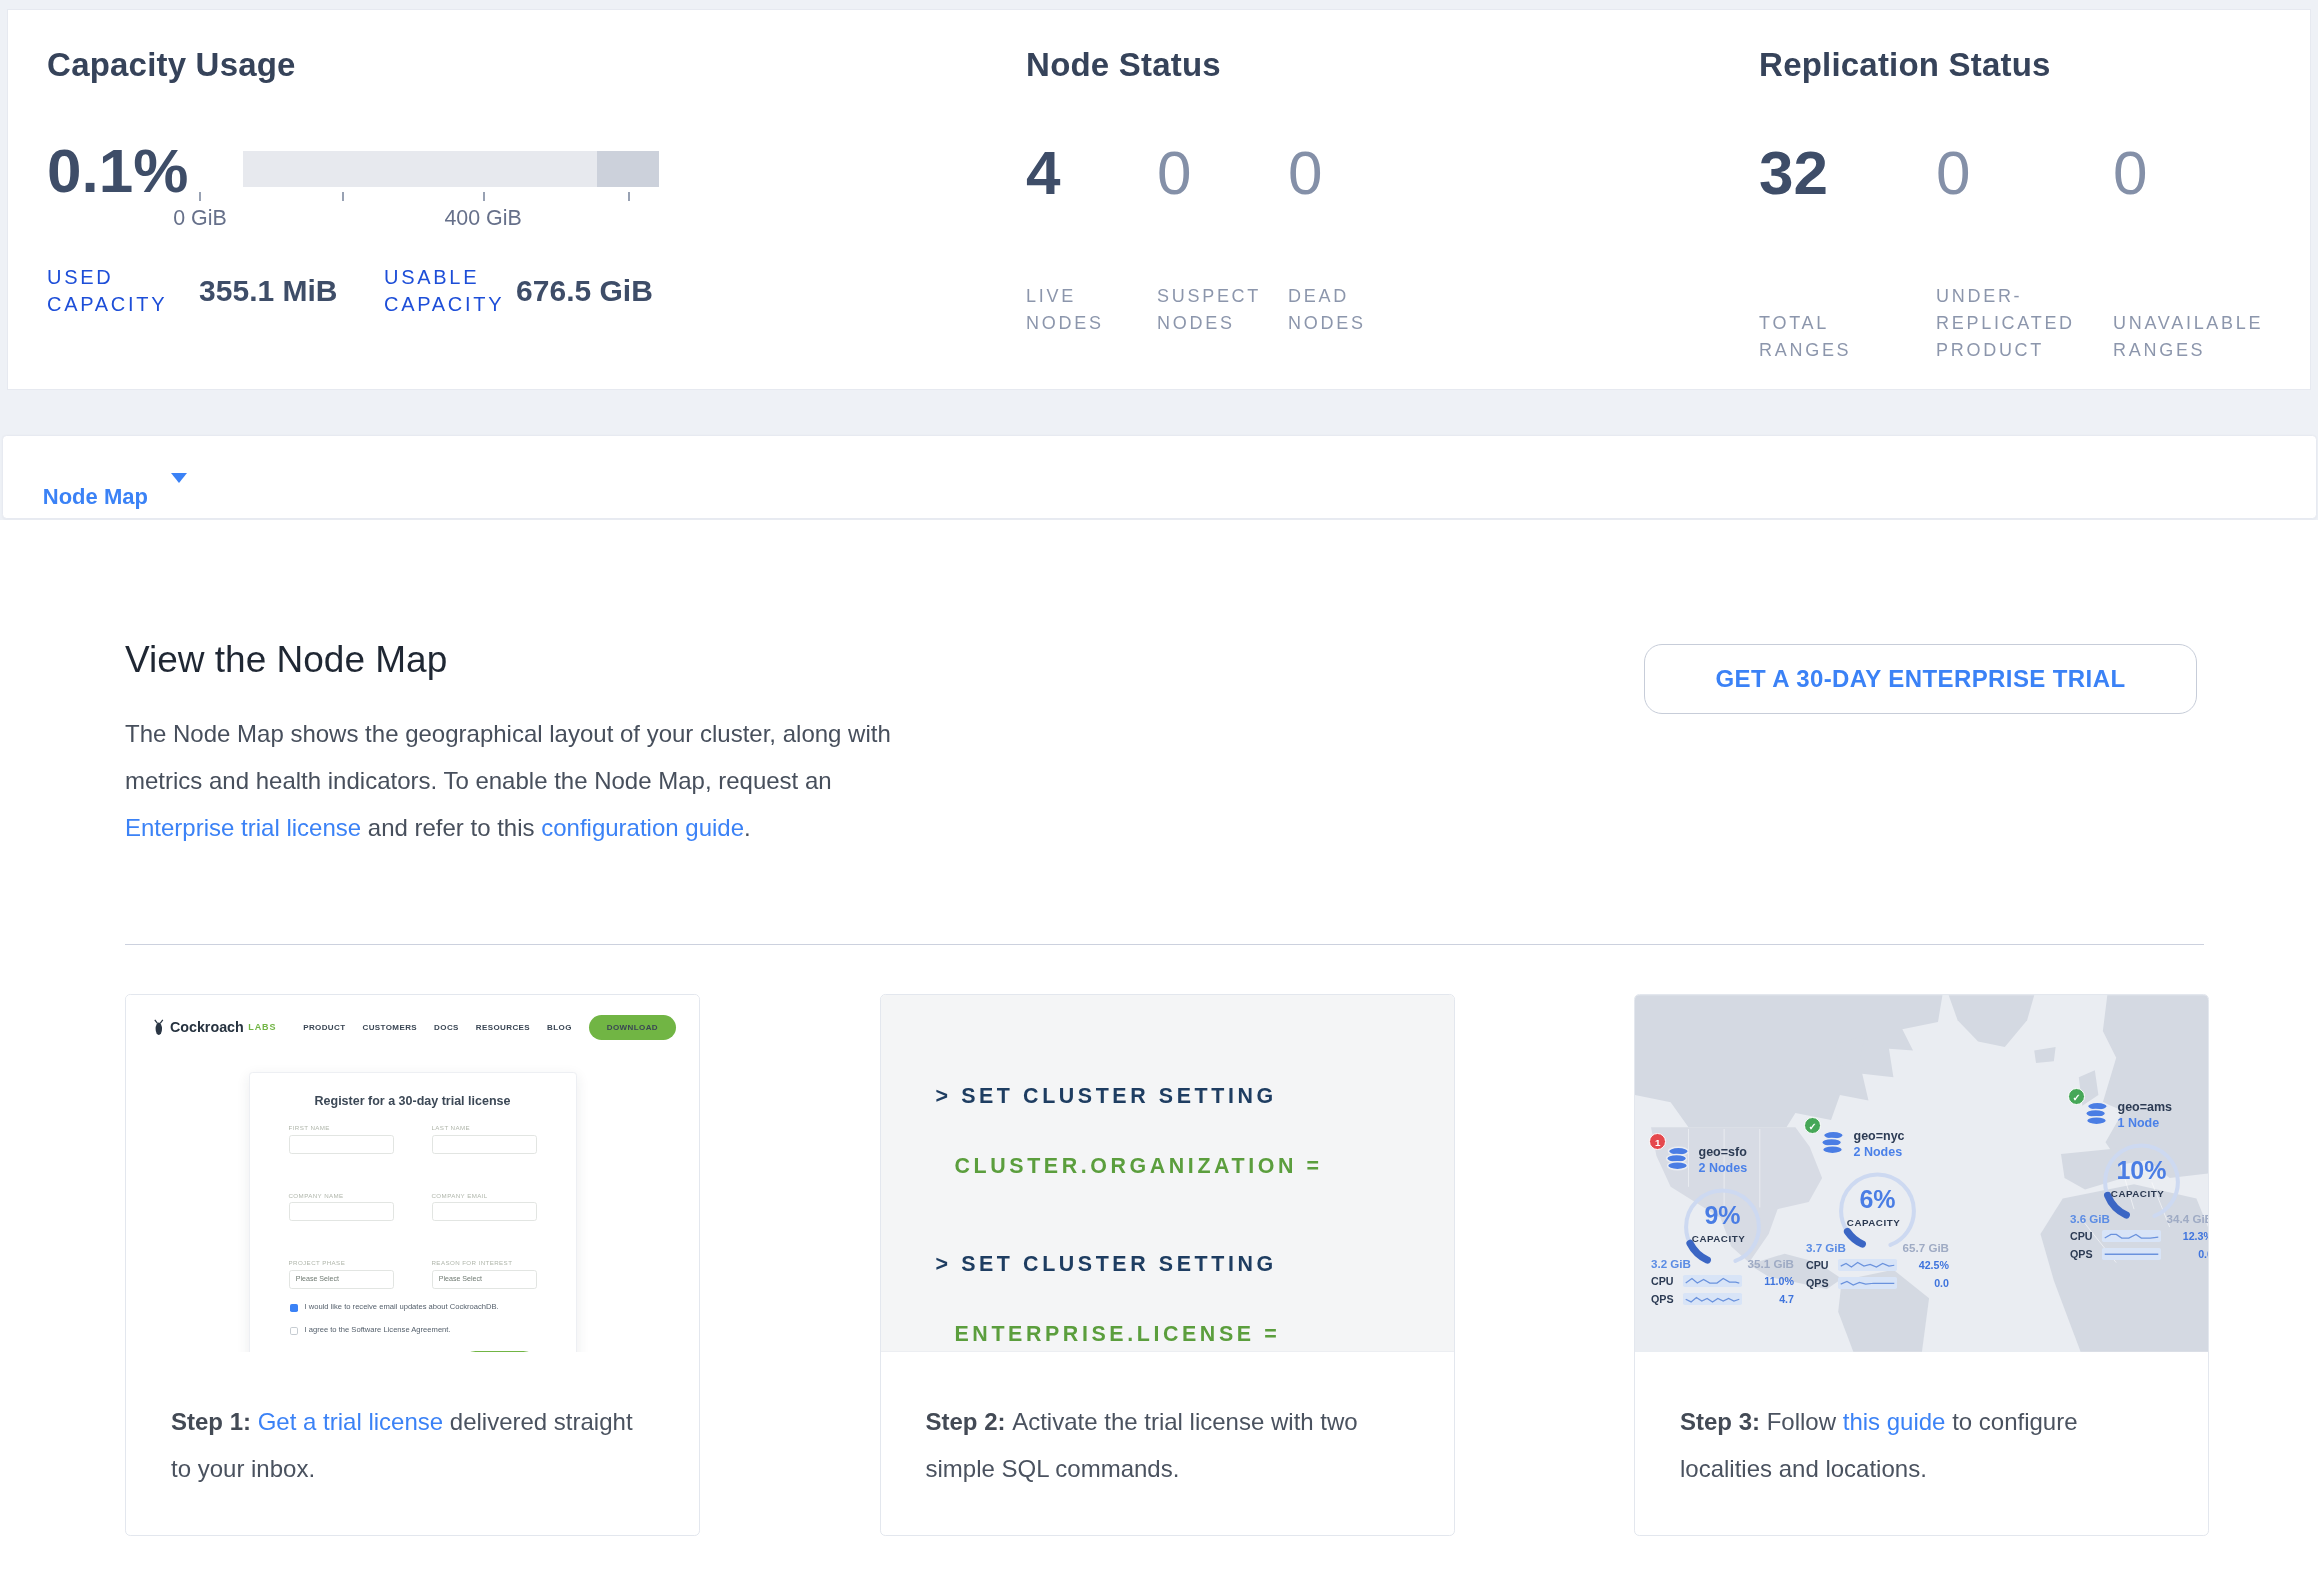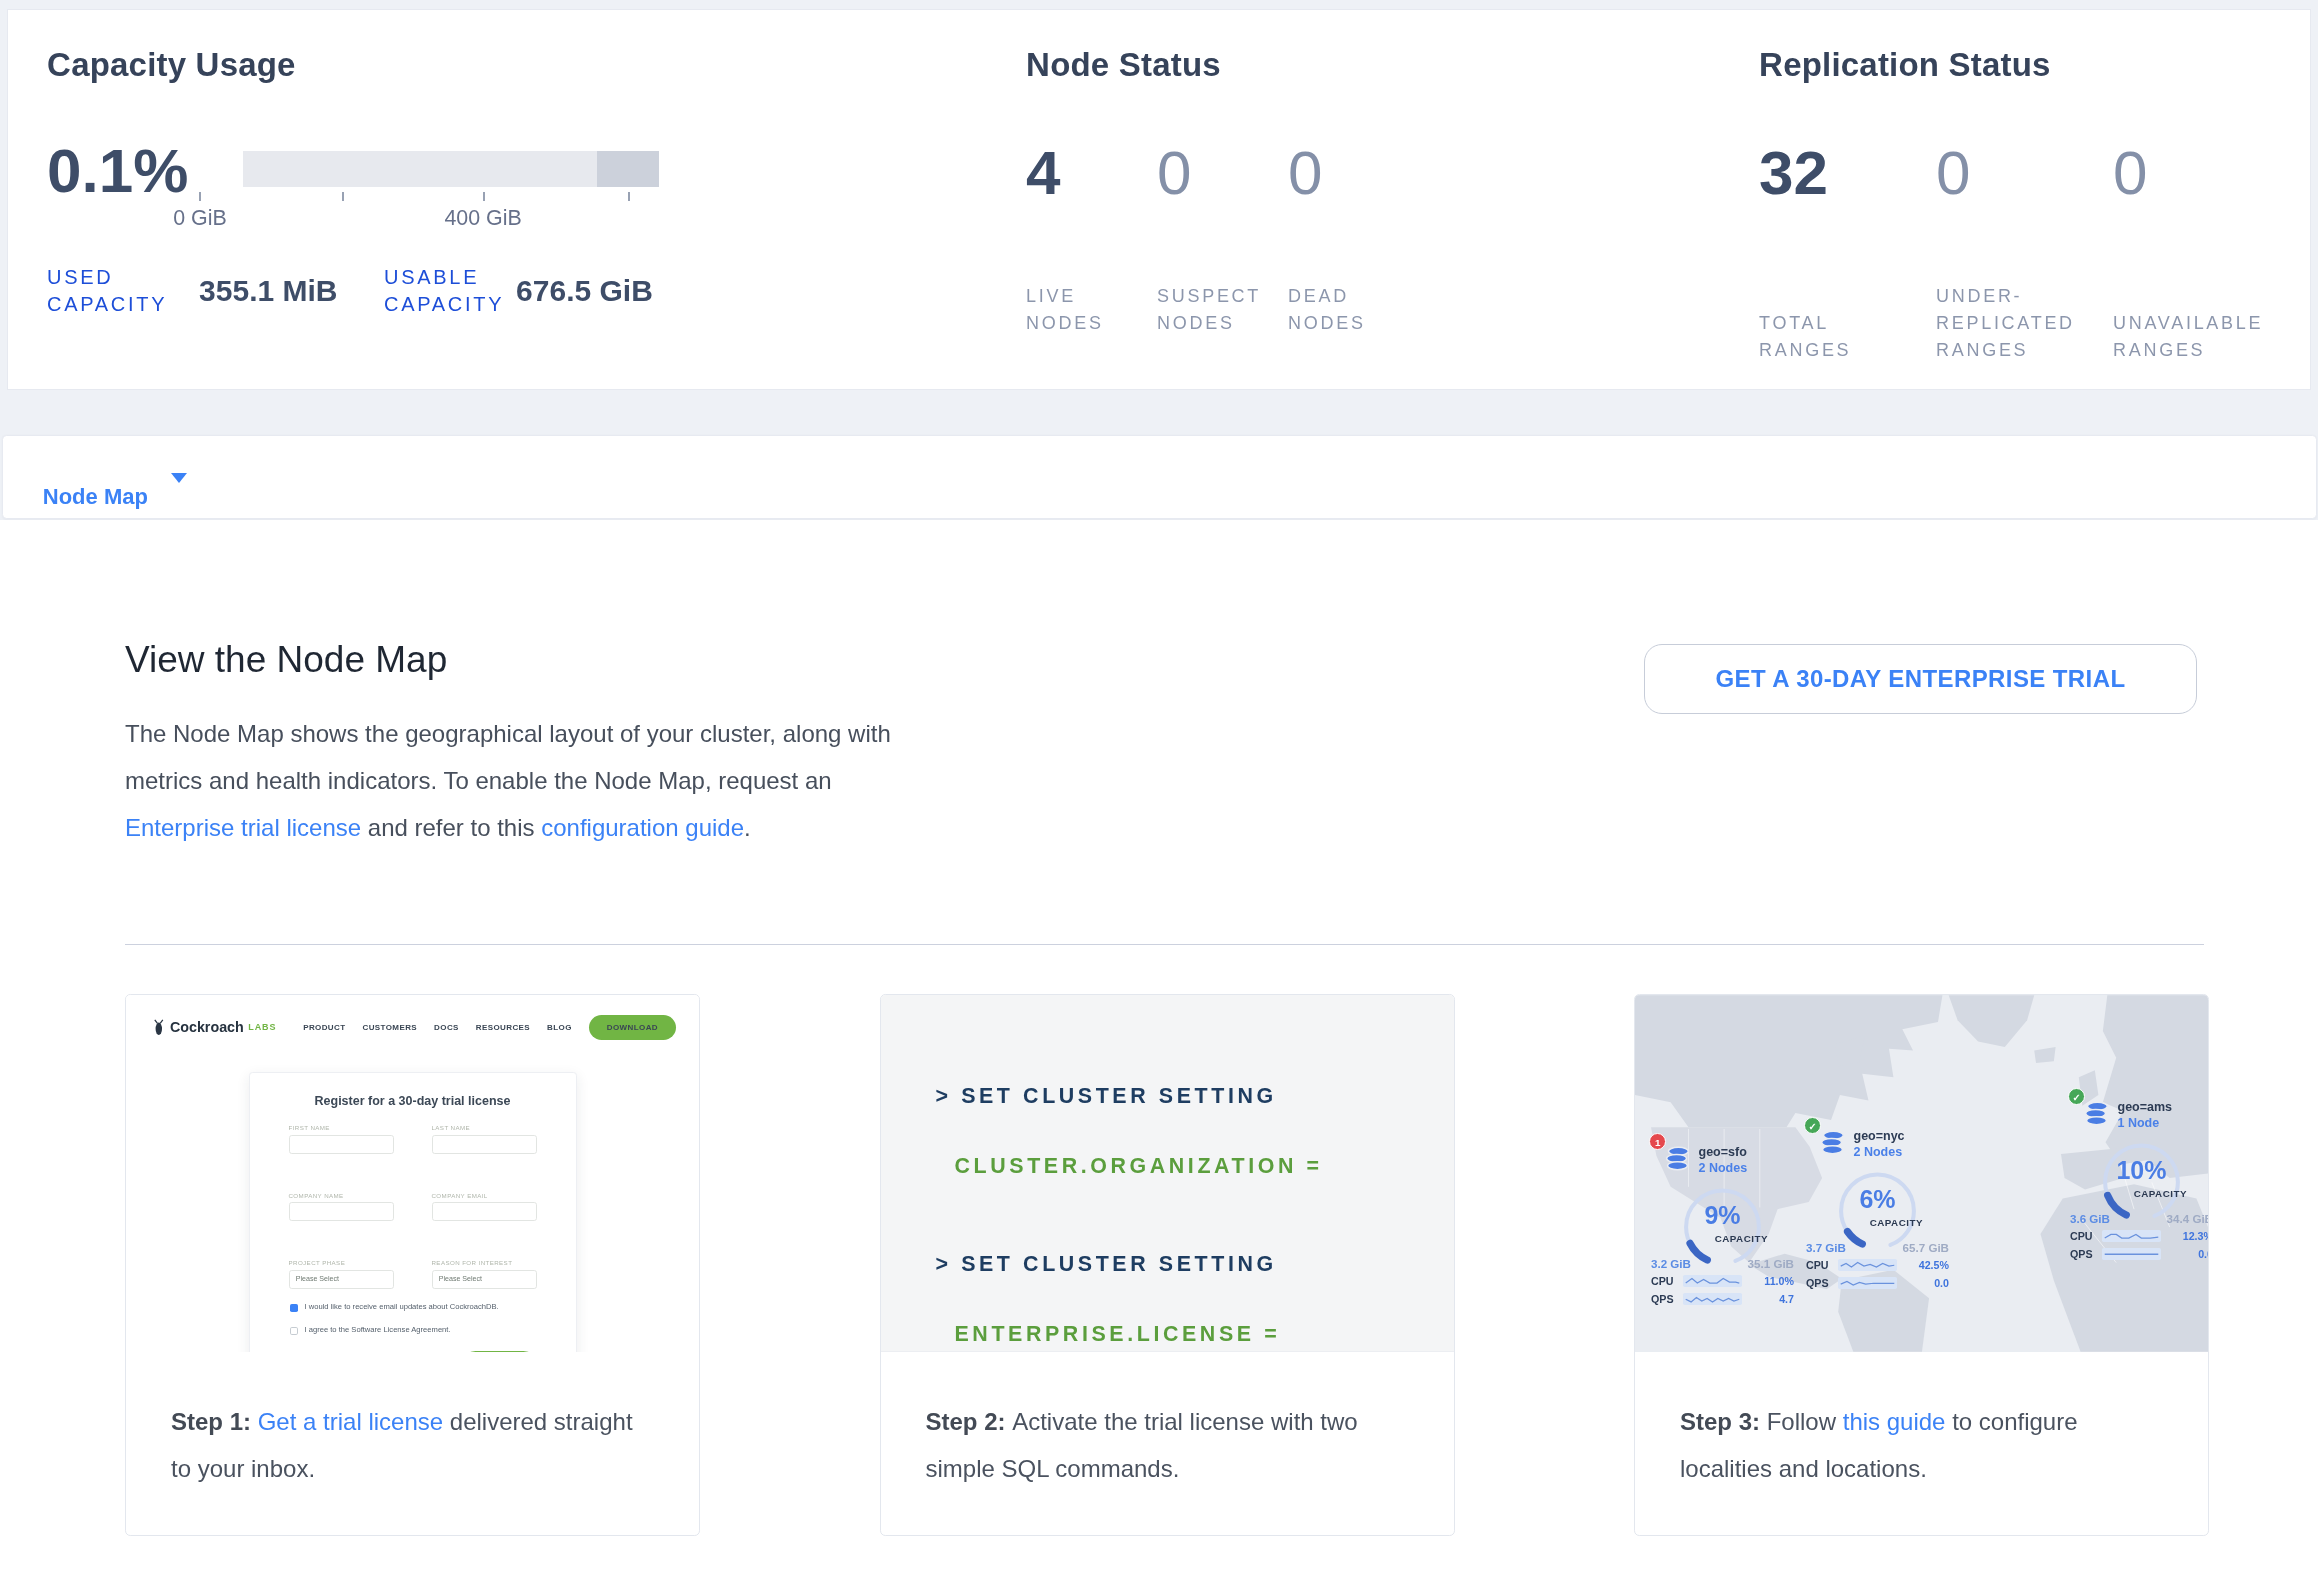--- a/index.html
+++ b/index.html
@@ -99,21 +99,21 @@
   .geo-head { position:relative; display:flex; align-items:flex-start; padding-left:12.5px; }
   .geo-badge { position:absolute; left:-1.8px; top:-12.5px; width:17px; height:17px; border-radius:50%;
     color:#fff; font-size:9.8px; font-weight:bold; text-align:center; line-height:17px; border:1.8px solid #fff; }
   .geo-badge.ok { background:#46a758; }
   .geo-badge.error { background:#e5484d; }
   .geo-names { margin-left:8px; }
   .geo-name { font-size:12.5px; font-weight:bold; color:#2c3b54; }
   .geo-nodes { font-size:12.5px; font-weight:bold; color:#4a80e8; margin-top:1.8px; }
   .gauge { position:relative; width:107px; height:89px; margin:5.3px auto 0; }
   .gauge-pct { position:absolute; left:0; right:0; top:21.4px; text-align:center; font-size:25px; font-weight:bold; color:#4a7de4; }
-  .gauge-cap { position:absolute; left:0; right:8px; top:53px; text-align:right; font-size:9.8px; font-weight:bold;
+  .gauge-cap { position:absolute; left:0; right:8px; top:53px; text-align:center; font-size:9.8px; font-weight:bold;
     letter-spacing:0.5px; color:#2a3850; }
   .geo-range { display:flex; justify-content:space-between; margin-top:-12.5px; font-size:11.6px; font-weight:bold; }
   .geo-range .used { color:#5b8ce4; } .geo-range .total { color:#9fabc4; }
   .geo-metric { display:flex; align-items:center; margin-top:5.3px; }
   .m-lbl { width:32px; font-size:10.7px; font-weight:bold; color:#2c3b54; }
   .m-spark { width:59px; height:12.5px; background:#d8e4f7; border-radius:1.8px; }
   .m-val { flex:1; text-align:right; font-size:10.7px; font-weight:bold; color:#3f74dd; }
 </style>
 </head>
 <body>
@@ -181,21 +181,21 @@
         </div>
       <div class="col-r">
           <div class="big-num zero">0</div>
         </div>
     </div>
     <div class="lbl-row">
       <div class="col-r">
           <div class="col-lbl">TOTAL RANGES</div>
         </div>
       <div class="col-r">
-          <div class="col-lbl" style="width:147px">UNDER-REPLICATED RANGES</div>
+          <div class="col-lbl" style="width:147px">UNDER-REPLICATED PRODUCT</div>
         </div>
       <div class="col-r">
           <div class="col-lbl" style="width:160px">UNAVAILABLE RANGES</div>
         </div>
     </div>
   </div>
 </div>
 
 <div class="selector-row">
   <span class="selector-label">Node Map</span>

